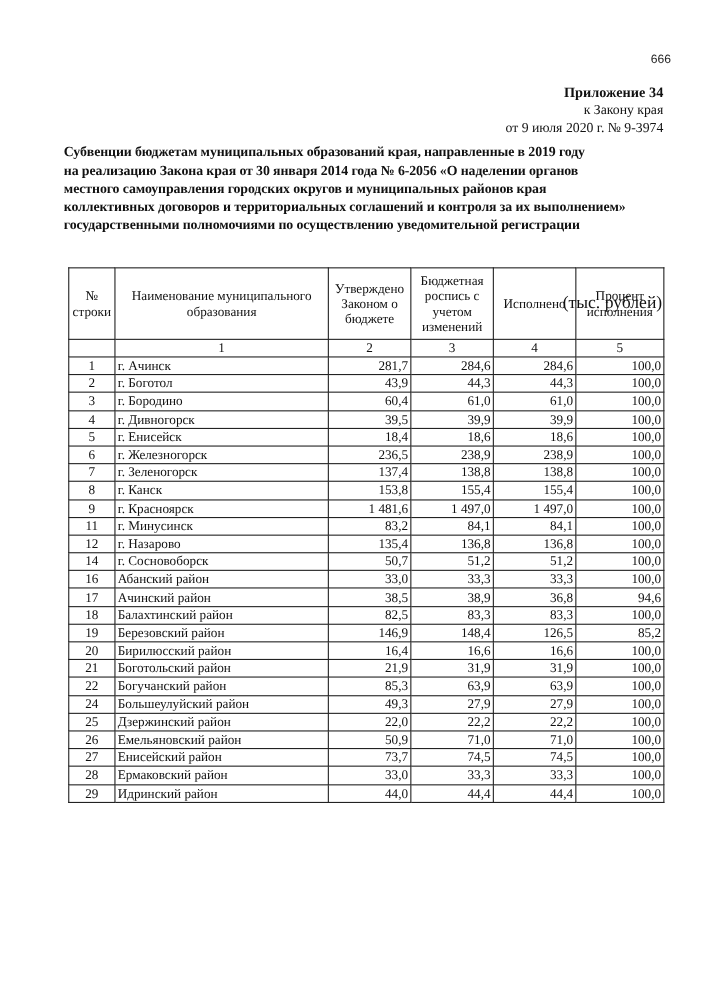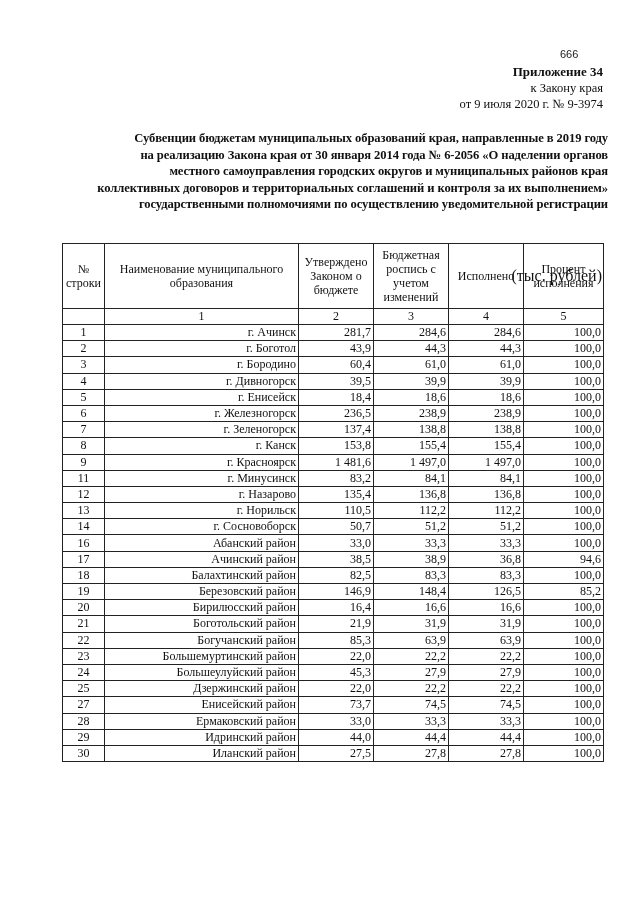--- a/index.html
+++ b/index.html
@@ -1,30 +1,30 @@
 <!DOCTYPE html>
 <html><head>
 <meta charset="utf-8">
 <style>
   html, body { margin: 0; padding: 0; background: #ffffff; }
   body {
     width: 640px; height: 905px; position: relative; overflow: hidden;
     font-family: "Liberation Serif", "DejaVu Serif", serif; color: #111;
   }
   .page-num {
-    position: absolute; left: 560px; top: 48px; width: 50px; text-align: left;
+    position: absolute; left: 560px; top: 48px; width: 50px; text-align: right;
     font-family: "Liberation Sans", "DejaVu Sans", sans-serif; font-size: 11px; color: #222;
   }
   .appendix {
-    position: absolute; right: 37px; top: 64px; text-align: right;
+    position: absolute; right: 37px; top: 76px; text-align: right;
     font-size: 12.5px; line-height: 16px;
   }
   .appendix .bold { font-weight: bold; font-size: 13px; }
   .doc-title {
-    position: absolute; left: 58px; top: 130px; width: 550px; text-align: right;
+    position: absolute; left: 58px; top: 130px; width: 550px; text-align: left;
     font-weight: bold; font-size: 12.6px; line-height: 16.6px; letter-spacing: -0.1px;
   }
   .units {
     position: absolute; right: 38px; top: 227px; font-size: 16px; margin-top: 40px;
   }
   table.budget {
     position: absolute; left: 62px; top: 243px; width: 541px;
     border-collapse: collapse; table-layout: fixed; font-size: 12px;
   }
   table.budget td, table.budget th {
@@ -32,21 +32,21 @@
     white-space: nowrap; overflow: hidden;
   }
   table.budget th {
     text-align: center; vertical-align: middle; line-height: 14px;
     white-space: normal; font-size: 12px;
   }
   tr.hdr th { height: 64px; }
   tr.idx td { height: 15px; line-height: 15px; text-align: center; }
   tr.row td { height: 15.2px; line-height: 15px; }
   td.num { text-align: center; }
-  td.name { text-align: right; padding-left: 3px; }
+  td.name { text-align: left; padding-left: 3px; }
   td.val { text-align: right; padding-right: 1px; }
 </style>
 </head>
 <body>
 
 <div class="page-num">666</div>
 
 <div class="appendix">
   <div class="bold">Приложение 34</div>
   <div>к Закону края</div>
@@ -173,28 +173,20 @@
       </tr>
       <tr class="row">
         <td class="num">12</td>
         <td class="name">г. Назарово</td>
         <td class="val">135,4</td>
         <td class="val">136,8</td>
         <td class="val">136,8</td>
         <td class="val">100,0</td>
       </tr>
       <tr class="row">
-        <td class="num">13</td>
-        <td class="name">г. Норильск</td>
-        <td class="val">110,5</td>
-        <td class="val">112,2</td>
-        <td class="val">112,2</td>
-        <td class="val">100,0</td>
-      </tr>
-      <tr class="row">
         <td class="num">14</td>
         <td class="name">г. Сосновоборск</td>
         <td class="val">50,7</td>
         <td class="val">51,2</td>
         <td class="val">51,2</td>
         <td class="val">100,0</td>
       </tr>
       <tr class="row">
         <td class="num">16</td>
         <td class="name">Абанский район</td>
@@ -245,44 +237,44 @@
       </tr>
       <tr class="row">
         <td class="num">22</td>
         <td class="name">Богучанский район</td>
         <td class="val">85,3</td>
         <td class="val">63,9</td>
         <td class="val">63,9</td>
         <td class="val">100,0</td>
       </tr>
       <tr class="row">
-        <td class="num">23</td>
-        <td class="name">Большемуртинский район</td>
-        <td class="val">22,0</td>
-        <td class="val">22,2</td>
-        <td class="val">22,2</td>
-        <td class="val">100,0</td>
-      </tr>
-      <tr class="row">
         <td class="num">24</td>
         <td class="name">Большеулуйский район</td>
-        <td class="val">45,3</td>
+        <td class="val">49,3</td>
         <td class="val">27,9</td>
         <td class="val">27,9</td>
         <td class="val">100,0</td>
       </tr>
       <tr class="row">
         <td class="num">25</td>
         <td class="name">Дзержинский район</td>
         <td class="val">22,0</td>
         <td class="val">22,2</td>
         <td class="val">22,2</td>
         <td class="val">100,0</td>
       </tr>
       <tr class="row">
+        <td class="num">26</td>
+        <td class="name">Емельяновский район</td>
+        <td class="val">50,9</td>
+        <td class="val">71,0</td>
+        <td class="val">71,0</td>
+        <td class="val">100,0</td>
+      </tr>
+      <tr class="row">
         <td class="num">27</td>
         <td class="name">Енисейский район</td>
         <td class="val">73,7</td>
         <td class="val">74,5</td>
         <td class="val">74,5</td>
         <td class="val">100,0</td>
       </tr>
       <tr class="row">
         <td class="num">28</td>
         <td class="name">Ермаковский район</td>
@@ -292,22 +284,14 @@
         <td class="val">100,0</td>
       </tr>
       <tr class="row">
         <td class="num">29</td>
         <td class="name">Идринский район</td>
         <td class="val">44,0</td>
         <td class="val">44,4</td>
         <td class="val">44,4</td>
         <td class="val">100,0</td>
       </tr>
-      <tr class="row">
-        <td class="num">30</td>
-        <td class="name">Иланский район</td>
-        <td class="val">27,5</td>
-        <td class="val">27,8</td>
-        <td class="val">27,8</td>
-        <td class="val">100,0</td>
-      </tr>
     </tbody>
 </table>
 
 </body></html>

